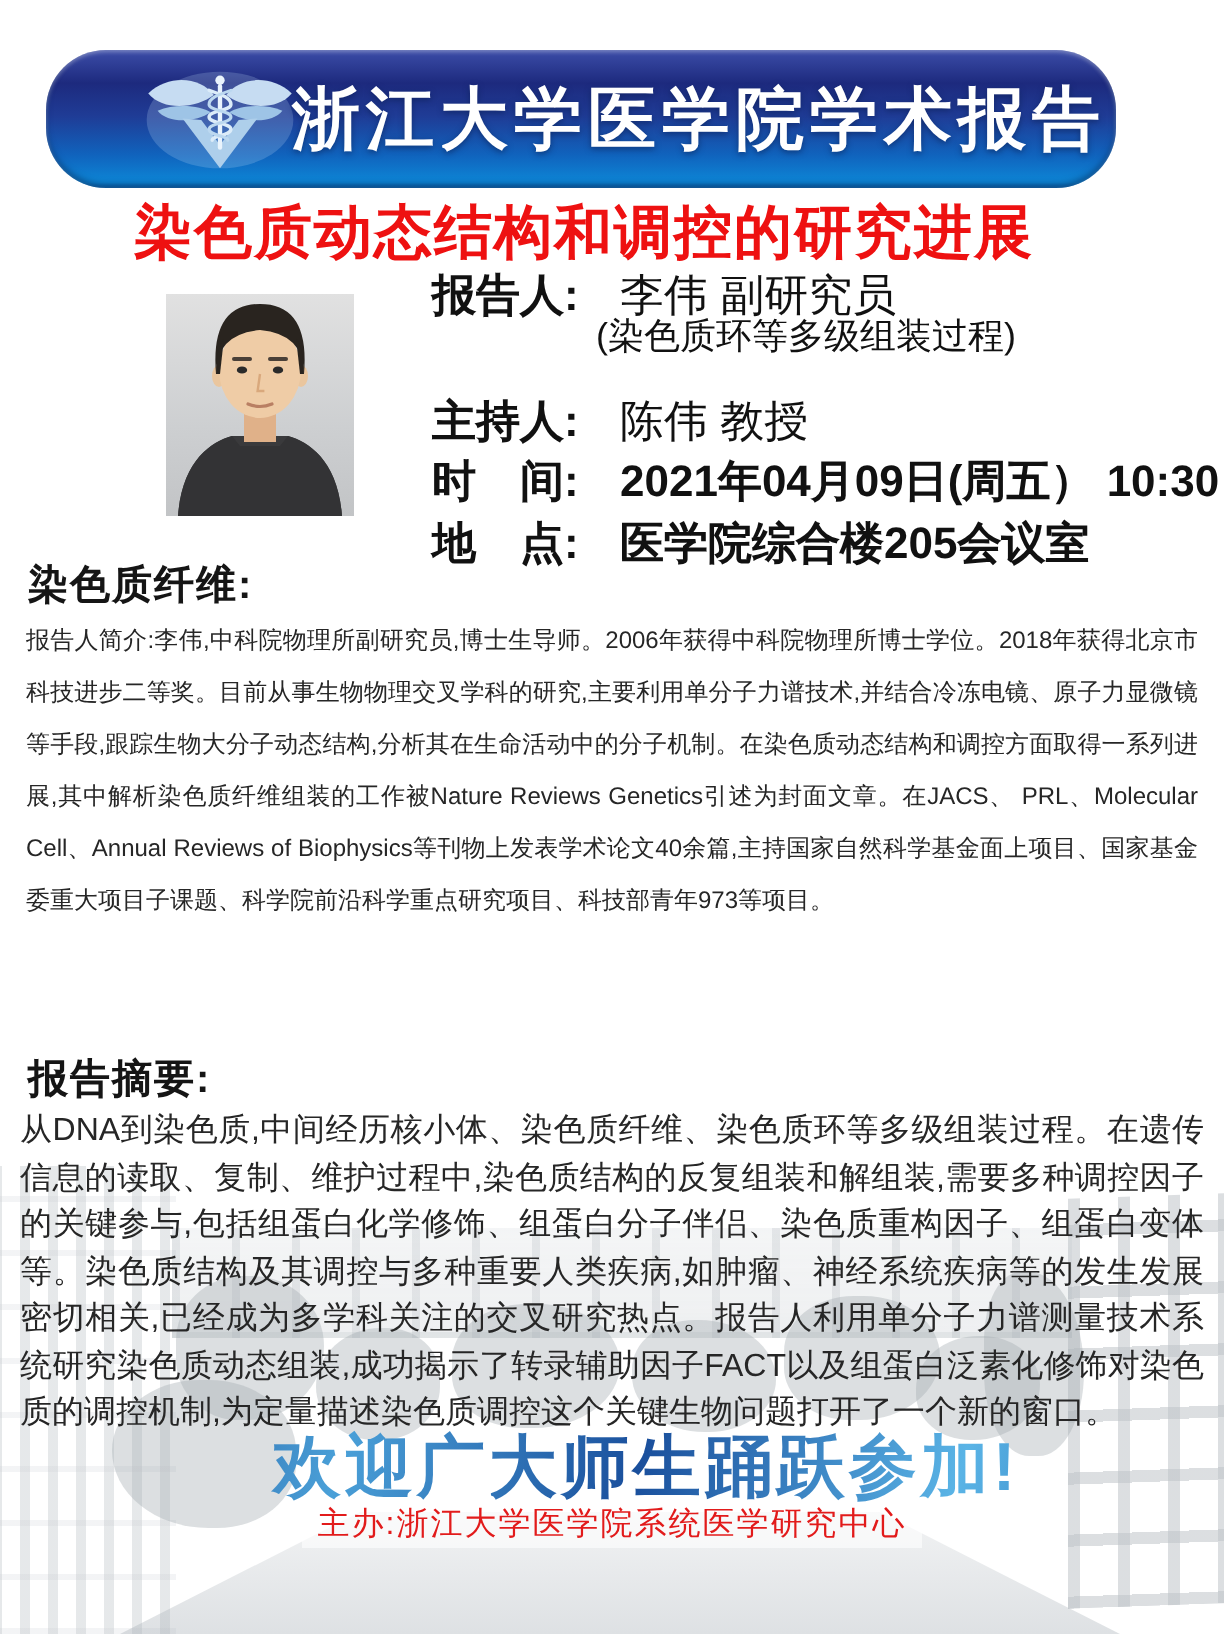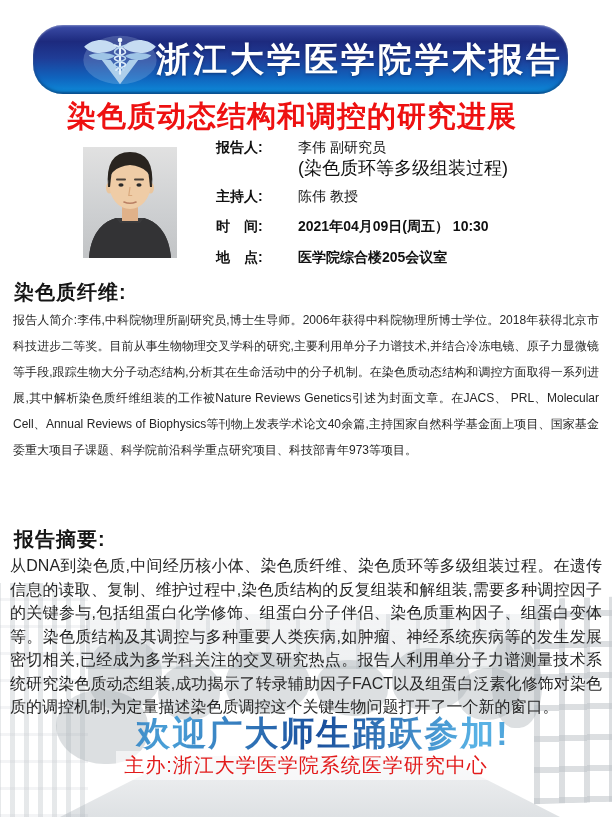--- a/index.html
+++ b/index.html
@@ -43,21 +43,21 @@
   .wm-t7{left:56px;  top:690px; width:92px; height:74px; border-radius:50% 50% 45% 55%;}
   .wm-t8{left:492px; top:636px; width:50px; height:92px; border-radius:40% 60% 50% 50%;}
   .wm-ground{
     position:absolute; left:60px; top:756px; width:500px; height:61px;
     background:linear-gradient(rgba(188,194,199,.20), rgba(168,176,183,.38));
     clip-path:polygon(24% 0, 76% 0, 100% 100%, 0 100%);
   }
 
   
   .banner{
-    position:absolute; left:33px; top:25px; width:535px; height:69px; z-index:1;
+    position:absolute; left:23px; top:25px; width:535px; height:69px; z-index:1;
     border-radius:30px;
     background:linear-gradient(180deg,#3c4da8 0%, #1d2a7e 24%, #1f3c96 48%, #1063bd 76%, #0d86d6 96%, #0a6fbc 100%);
     box-shadow:inset 0 1px 2px rgba(255,255,255,.35), inset 0 -2px 3px rgba(6,40,90,.55);
   }
   .banner-logo{position:absolute; left:48px; top:8px; width:78px; height:54px;}
   .banner-title{
     position:absolute; left:128px; right:10px; top:0; height:69px;
     display:flex; align-items:center; justify-content:center;
     font-size:34px; font-weight:700; color:#ffffff; letter-spacing:3px;
     text-shadow:0 1px 3px rgba(10,30,80,.6); white-space:nowrap;
@@ -71,26 +71,26 @@
 
   
   .speaker-photo{
     left:83px; top:147px; width:94px; height:111px;
     background:linear-gradient(180deg,#e1e1e1 0%, #cdcfd1 60%, #c2c4c6 100%);
     overflow:hidden;
   }
 
   
   .info{left:216px; top:137px; width:390px;}
-  .info-row{display:flex; font-size:14px; line-height:21px; color:#111; white-space:nowrap;}
+  .info-row{display:flex; font-size:22px; line-height:21px; color:#111; white-space:nowrap;gap:12px;}
   .info-label{width:82px; flex:0 0 82px; font-weight:600;}
   .info-value{font-weight:400;}
   .info-value.bold{font-weight:700;}
   .info-subline{margin-left:82px; font-size:18px; line-height:21px; color:#111; white-space:nowrap;}
-  .gap-a{margin-top:7px;} .gap-b{margin-top:9px;} .gap-c{margin-top:10px;}
+  .gap-a{margin-top:21px;} .gap-b{margin-top:9px;} .gap-c{margin-top:10px;}
 
   
   .section-heading{font-size:20px; font-weight:700; color:#151515; letter-spacing:1px;}
   .bio-heading{left:14px; top:279px;}
   .bio-text{
     left:13px; top:307px; width:586px;
     font-size:12px; line-height:26px; text-align:justify; color:#262626;
   }
   .abstract-heading{left:14px; top:526px;}
   .abstract-text{
@@ -100,21 +100,21 @@
 
   
   .welcome{
     left:0; top:711px; width:612px; text-align:center; padding-left:34px; box-sizing:border-box;
     font-size:34px; font-weight:800; letter-spacing:2px; white-space:nowrap;
     background:linear-gradient(105deg,#16357f 0%, #4aa0d8 28%, #1a4f9c 52%, #5ab4e6 78%, #1d5fa8 100%);
     -webkit-background-clip:text; background-clip:text; color:transparent;
   }
   .organizer-wrap{left:0; top:751px; width:612px; text-align:center;}
   .organizer{
-    display:inline-block; font-size:20px; color:#e21b1b; letter-spacing:1px;
+    display:inline-block; font-size:16px; color:#e21b1b; letter-spacing:1px;
     background:rgba(255,255,255,.6); padding:1px 8px; white-space:nowrap;
   }
 </style>
 </head>
 <body>
 
 <div class="poster">
 
   <div class="watermark">
     <div class="wm-left-tower"></div>

